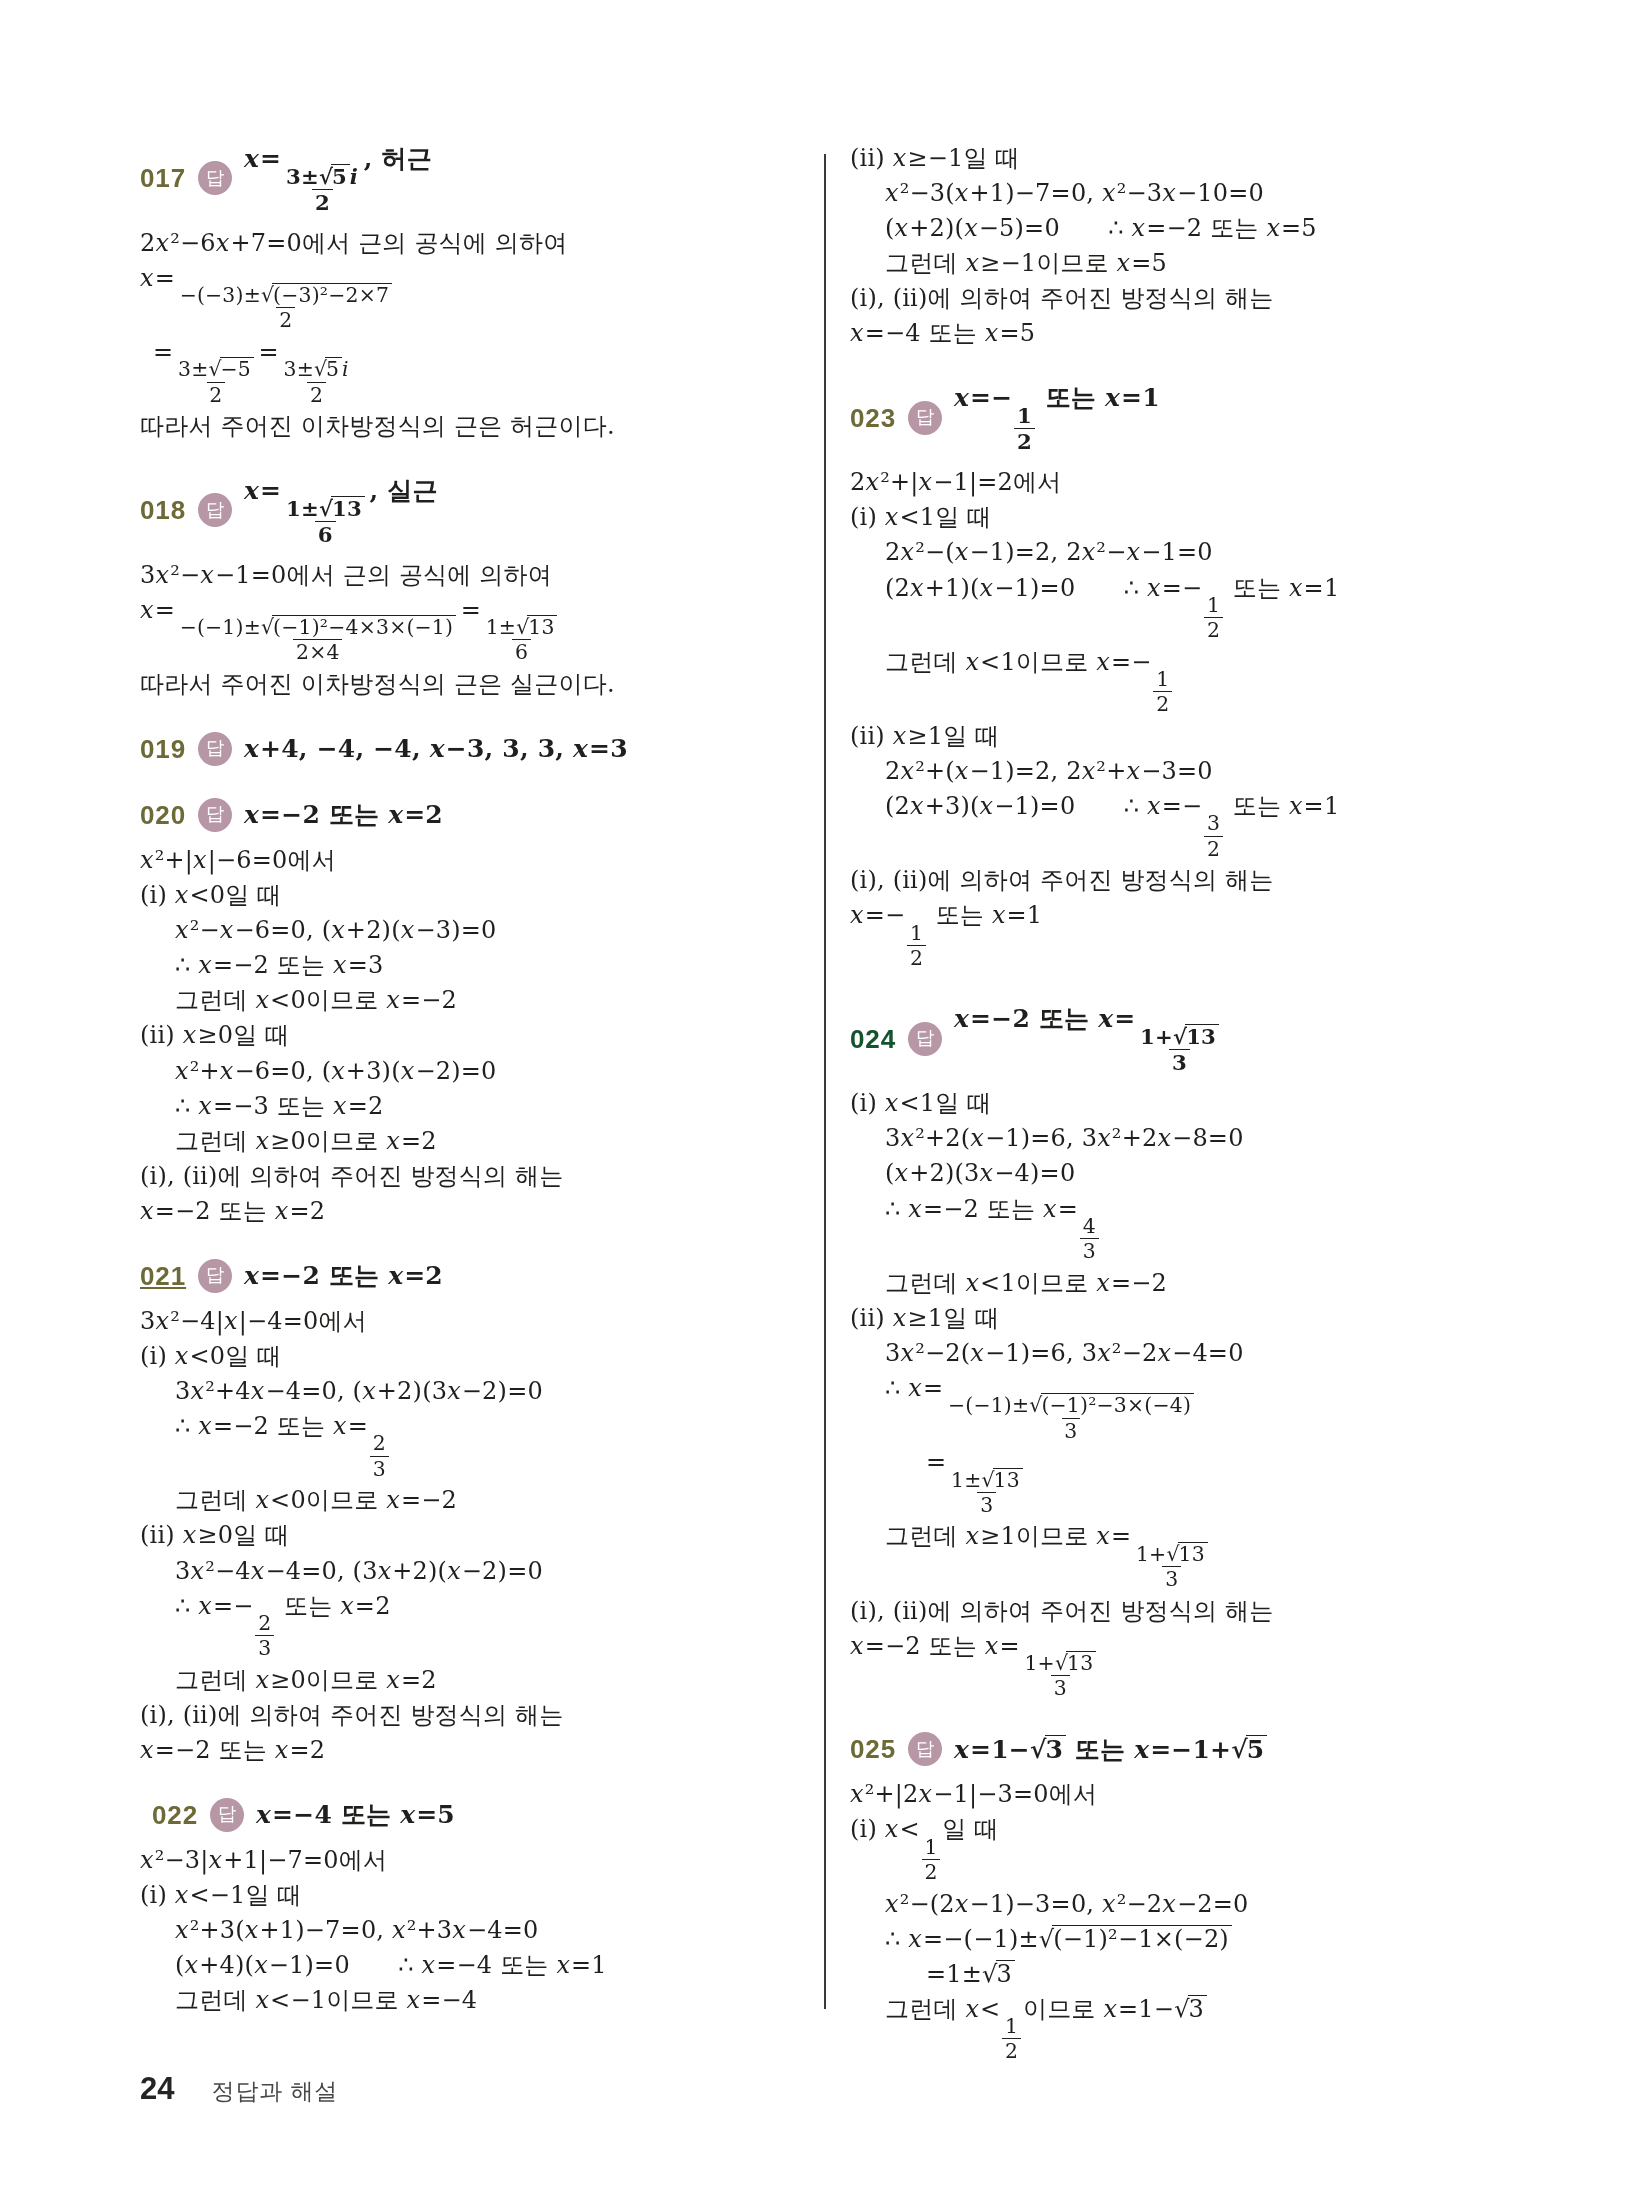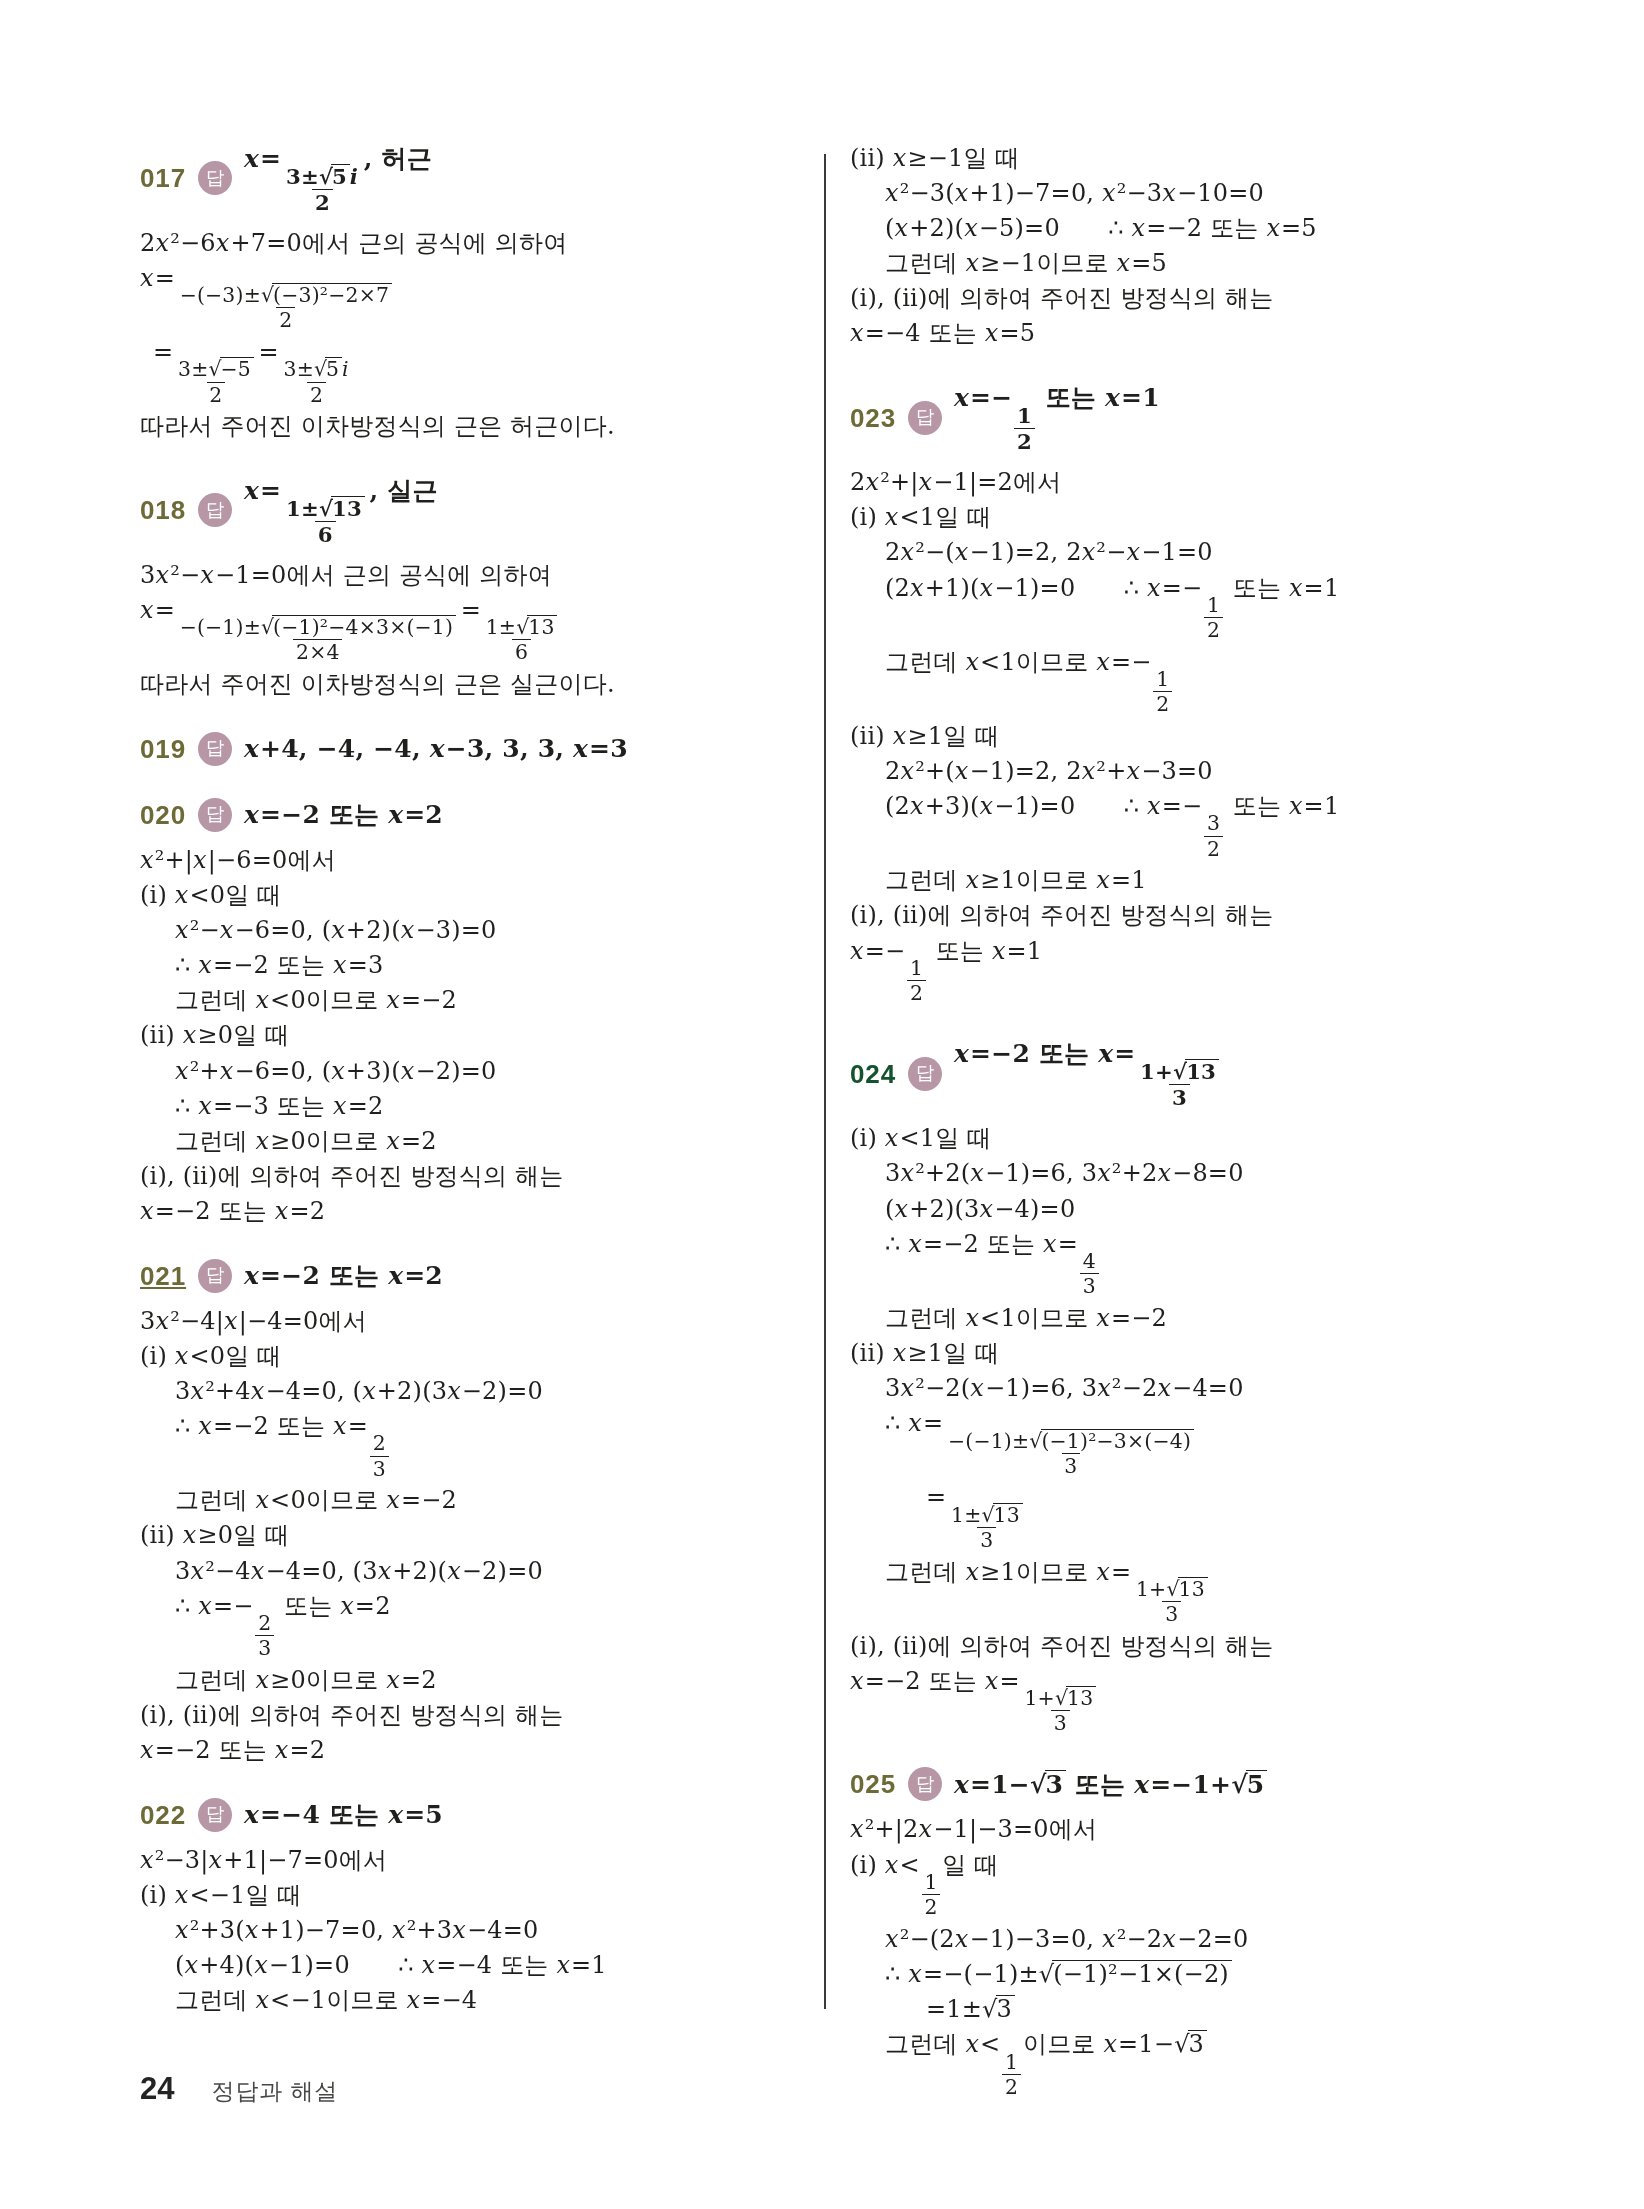--- a/index.html
+++ b/index.html
@@ -133,21 +133,21 @@
         <div class="ln ind2">∴ <i class="v">x</i>=−<span class="frac">
             <span class="fn">2</span>
             <span class="fd">3</span>
           </span> 또는 <i class="v">x</i>=2</div>
         <div class="ln ind2">그런데 <i class="v">x</i>≥0이므로 <i class="v">x</i>=2</div>
         <div class="ln">(i), (ii)에 의하여 주어진 방정식의 해는</div>
         <div class="ln"><i class="v">x</i>=−2 또는 <i class="v">x</i>=2</div>
       </div>
       <div class="problem">
         <div class="phead">
-          <span class="pnum" style="color: rgb(109, 106, 56);">022</span>
+          <span class="pnum" style="color: rgb(109, 106, 56); margin-left: 12px;">022</span>
           <span class="badge" style="background: rgb(183, 150, 165);">답</span>
           <span class="pans"><i class="v">x</i>=−4 또는 <i class="v">x</i>=5</span>
         </div>
         <div class="ln"><i class="v">x</i>²−3|<i class="v">x</i>+1|−7=0에서</div>
         <div class="ln">(i) <i class="v">x</i>&lt;−1일 때</div>
         <div class="ln ind2"><i class="v">x</i>²+3(<i class="v">x</i>+1)−7=0, <i class="v">x</i>²+3<i class="v">x</i>−4=0</div>
         <div class="ln ind2">(<i class="v">x</i>+4)(<i class="v">x</i>−1)=0  ∴ <i class="v">x</i>=−4 또는 <i class="v">x</i>=1</div>
         <div class="ln ind2">그런데 <i class="v">x</i>&lt;−1이므로 <i class="v">x</i>=−4</div>
       </div>
     </div>
@@ -180,21 +180,20 @@
         <div class="ln ind2">그런데 <i class="v">x</i>&lt;1이므로 <i class="v">x</i>=−<span class="frac">
             <span class="fn">1</span>
             <span class="fd">2</span>
           </span></div>
         <div class="ln">(ii) <i class="v">x</i>≥1일 때</div>
         <div class="ln ind2">2<i class="v">x</i>²+(<i class="v">x</i>−1)=2, 2<i class="v">x</i>²+<i class="v">x</i>−3=0</div>
         <div class="ln ind2">(2<i class="v">x</i>+3)(<i class="v">x</i>−1)=0  ∴ <i class="v">x</i>=−<span class="frac">
             <span class="fn">3</span>
             <span class="fd">2</span>
           </span> 또는 <i class="v">x</i>=1</div>
-        <div class="ln ind2">그런데 <i class="v">x</i>≥1이므로 <i class="v">x</i>=1</div>
         <div class="ln">(i), (ii)에 의하여 주어진 방정식의 해는</div>
         <div class="ln"><i class="v">x</i>=−<span class="frac">
             <span class="fn">1</span>
             <span class="fd">2</span>
           </span> 또는 <i class="v">x</i>=1</div>
       </div>
       <div class="problem">
         <div class="phead">
           <span class="pnum" style="color: #14532d;">024</span>
           <span class="badge" style="background: rgb(183, 150, 165);">답</span>

